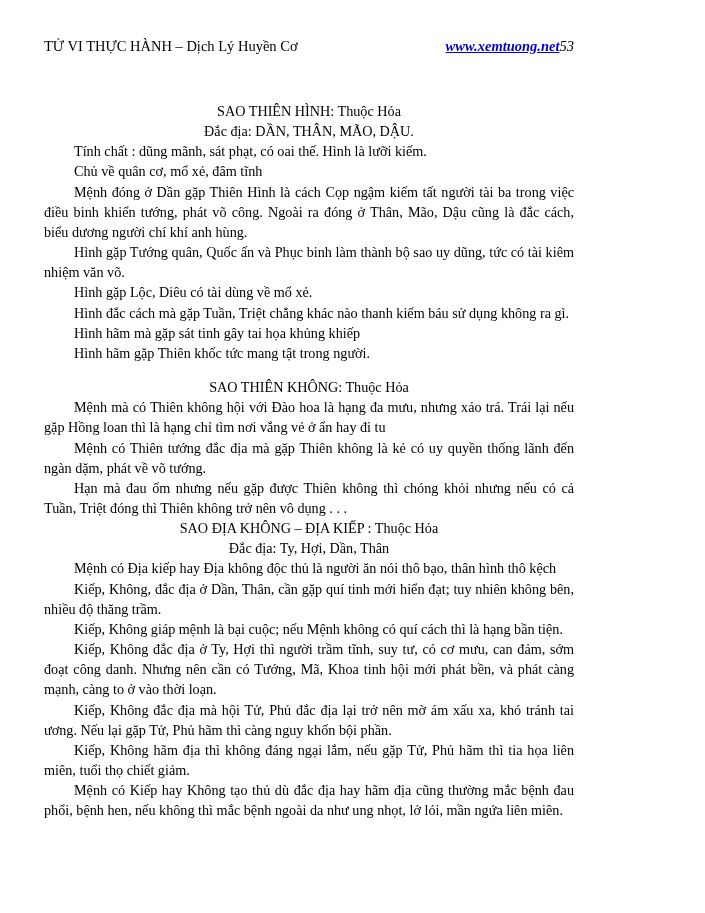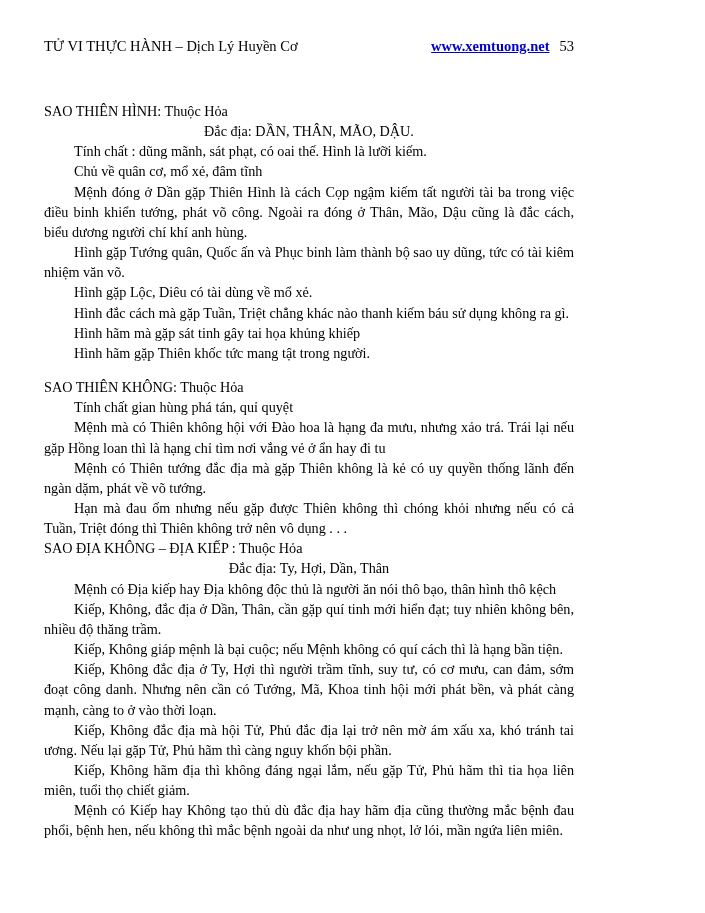--- a/index.html
+++ b/index.html
@@ -28,40 +28,41 @@
     justify-content: space-between;
     font-size: 14.5px;
     margin-bottom: 46px;
   }
   .header-left {
     white-space: nowrap;
   }
   .header-right {
     display: flex;
     align-items: flex-end;
-    gap: 10px;
     white-space: nowrap;
+    font-style: italic;
   }
   .site-link {
     color: #0000cc;
     text-decoration: underline;
     font-weight: bold;
     font-family: "Liberation Serif", serif;
     font-size: 14.5px;
   }
   .page-number {
     font-size: 14.5px;
     color: #000;
   }
   .content {
     font-size: 14.2px;
     line-height: 1.42;
     text-align: justify;
   }
   .heading {
+    text-align: center;
     margin: 0;
   }
   .sub {
     text-align: center;
     margin: 0;
   }
   p.para {
     margin: 0;
     text-indent: 30px;
     text-align: justify;
@@ -92,21 +93,20 @@
     <p class="para">Mệnh đóng ở Dần gặp Thiên Hình là cách Cọp ngậm kiếm tất người tài ba trong việc điều binh khiển tướng, phát võ công. Ngoài ra đóng ở Thân, Mão, Dậu cũng là đắc cách, biểu dương người chí khí anh hùng.</p>
     <p class="para">Hình gặp Tướng quân, Quốc ấn và Phục binh làm thành bộ sao uy dũng, tức có tài kiêm nhiệm văn võ.</p>
     <p class="para">Hình gặp Lộc, Diêu có tài dùng về mổ xẻ.</p>
     <p class="para">Hình đắc cách mà gặp Tuần, Triệt chẳng khác nào thanh kiếm báu sử dụng không ra gì.</p>
     <p class="para">Hình hãm mà gặp sát tinh gây tai họa khủng khiếp</p>
     <p class="para">Hình hãm gặp Thiên khốc tức mang tật trong người.</p>
 
     <div class="spacer-line"></div>
 
     <div class="heading">SAO THIÊN KHÔNG: Thuộc Hỏa</div>
-    <p class="para">Tính chất gian hùng phá tán, quỉ quyệt</p>
     <p class="para">Mệnh mà có Thiên không hội với Đào hoa là hạng đa mưu, nhưng xảo trá. Trái lại nếu gặp Hồng loan thì là hạng chỉ tìm nơi vắng vẻ ở ẩn hay đi tu</p>
     <p class="para">Mệnh có Thiên tướng đắc địa mà gặp Thiên không là kẻ có uy quyền thống lãnh đến ngàn dặm, phát về võ tướng.</p>
     <p class="para">Hạn mà đau ốm nhưng nếu gặp được Thiên không thì chóng khỏi nhưng nếu có cả Tuần, Triệt đóng thì Thiên không trở nên vô dụng . . .</p>
 
     <div class="heading">SAO ĐỊA KHÔNG – ĐỊA KIẾP : Thuộc Hỏa</div>
     <div class="sub">Đắc địa: Ty, Hợi, Dần, Thân</div>
     <p class="para">Mệnh có Địa kiếp hay Địa không độc thủ là người ăn nói thô bạo, thân hình thô kệch</p>
     <p class="para">Kiếp, Không, đắc địa ở Dần, Thân, cần gặp quí tinh mới hiển đạt; tuy nhiên không bên, nhiều độ thăng trầm.</p>
     <p class="para">Kiếp, Không giáp mệnh là bại cuộc; nếu Mệnh không có quí cách thì là hạng bần tiện.</p>
     <p class="para">Kiếp, Không đắc địa ở Ty, Hợi thì người trầm tĩnh, suy tư, có cơ mưu, can đảm, sớm đoạt công danh. Nhưng nên cần có Tướng, Mã, Khoa tinh hội mới phát bền, và phát càng mạnh, càng to ở vào thời loạn.</p>

